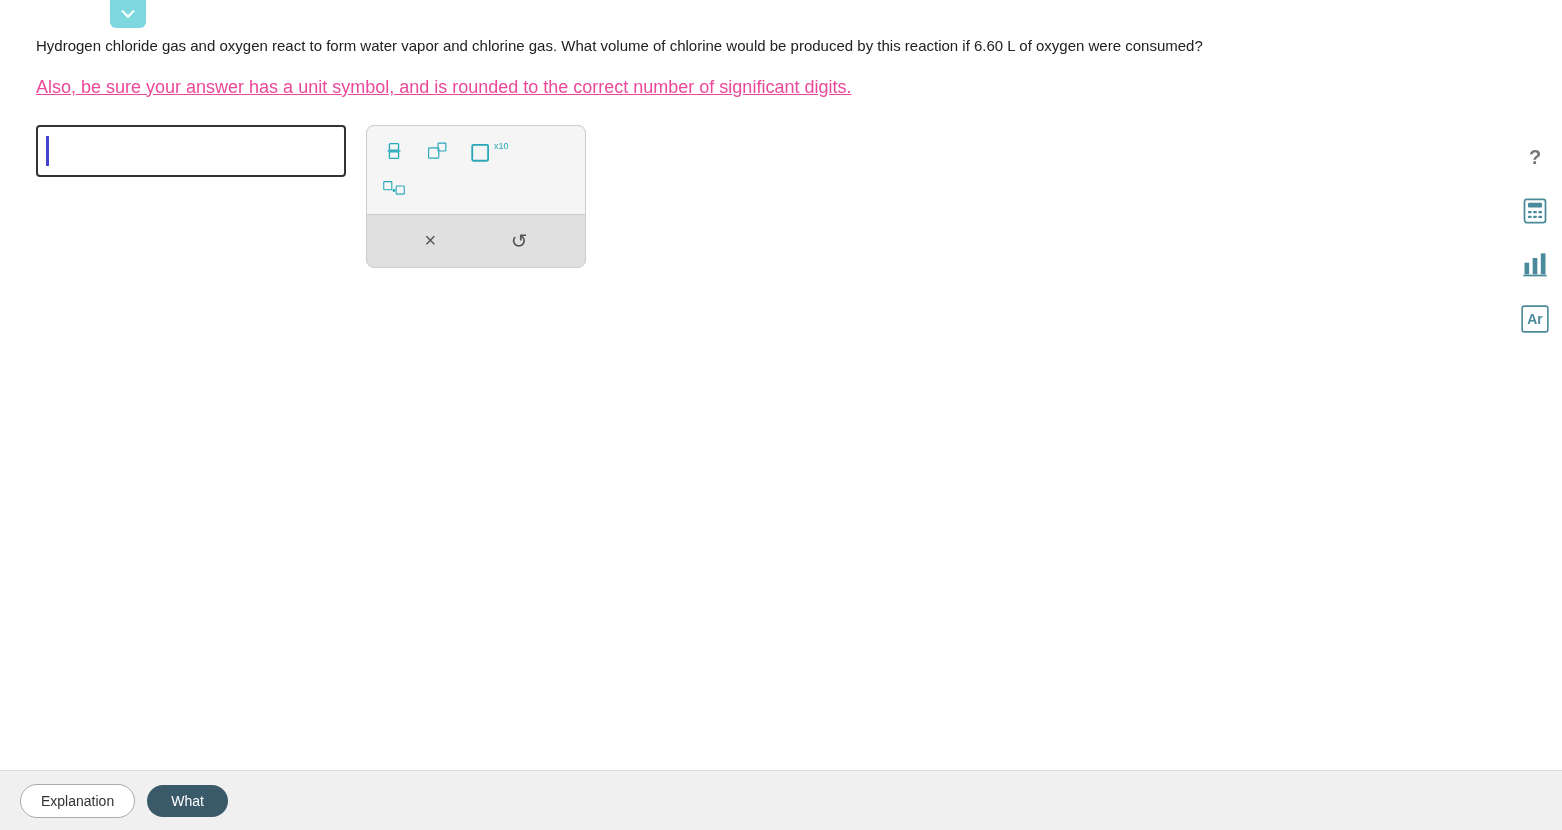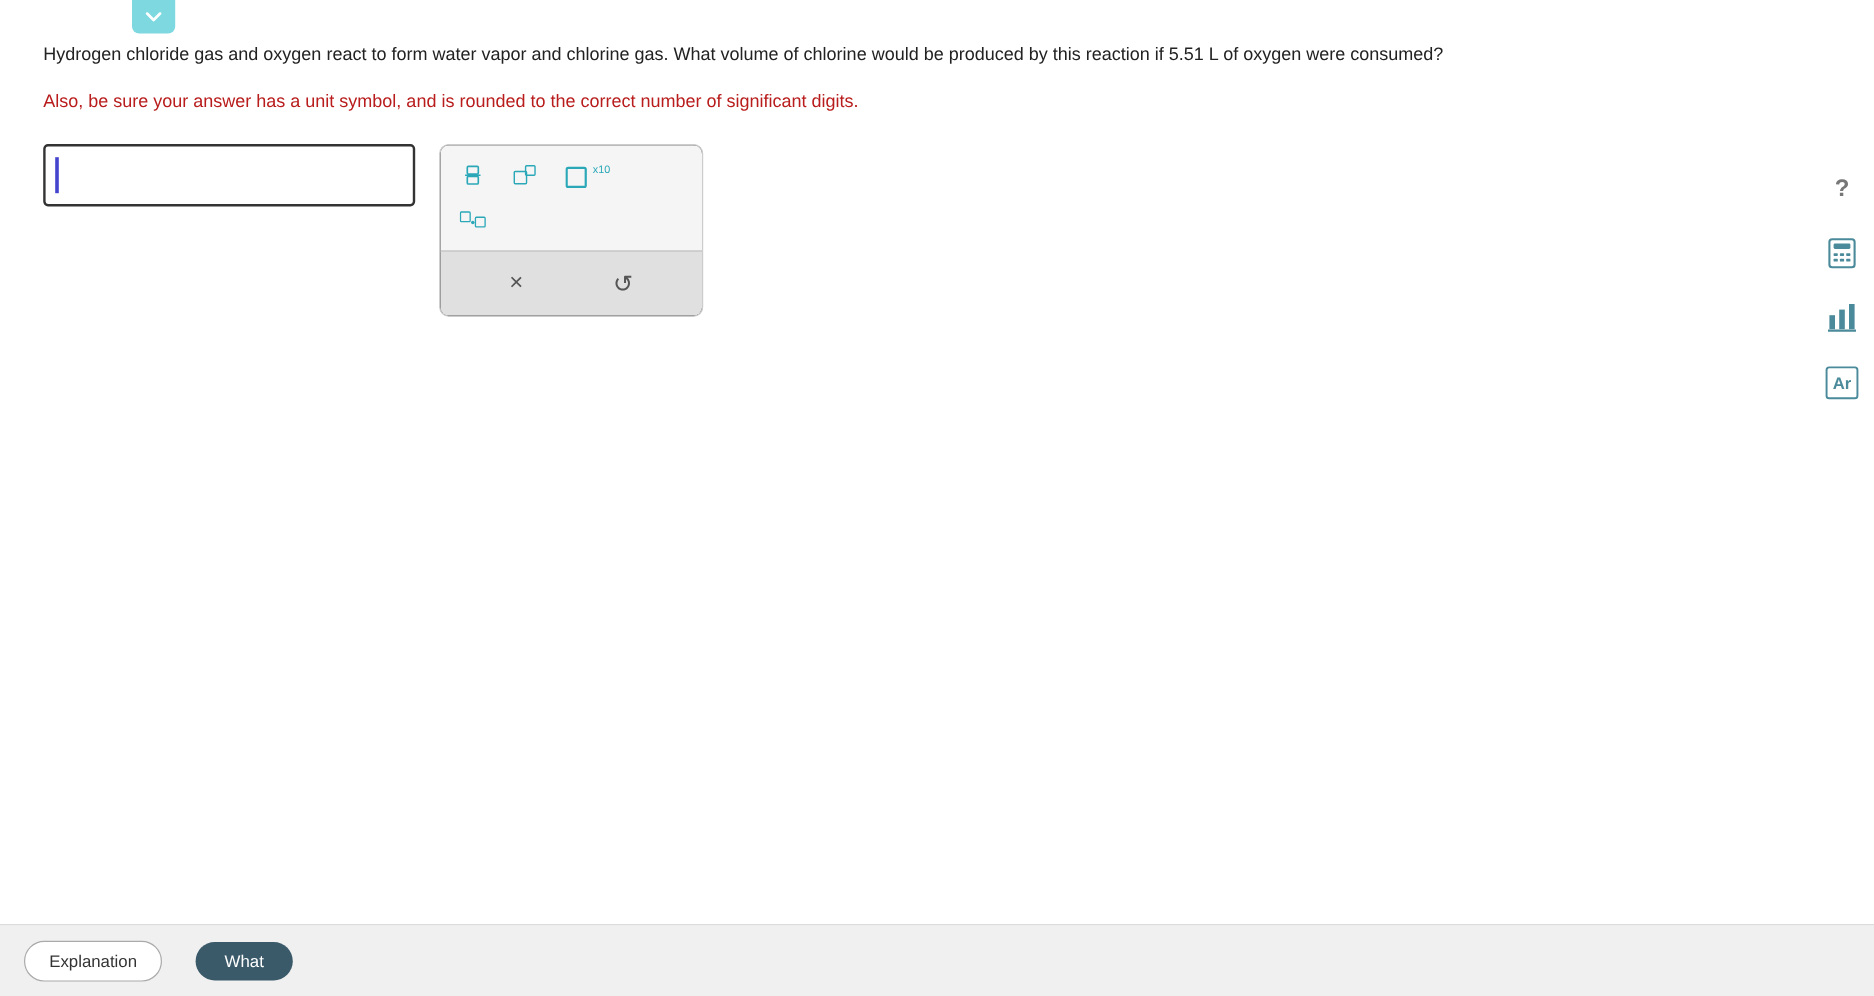--- a/index.html
+++ b/index.html
@@ -40,23 +40,24 @@
       left: 36px;
       right: 60px;
     }
     .question-text {
       font-size: 15px;
       color: #222;
       margin-bottom: 16px;
       max-width: 1400px;
     }
     .instruction-text {
-      font-size: 15px;
-      color: #b91c1c;
+      font-size: 18px;
+      color: #ec4899;
       margin-bottom: 24px;
+      text-decoration: underline;
     }
 
     .answer-section {
       display: flex;
       align-items: flex-start;
       gap: 20px;
       margin-top: 20px;
     }
 
     .answer-input-box {
@@ -78,21 +79,21 @@
     }
     @keyframes blink {
       0%, 100% { opacity: 1; }
       50% { opacity: 0; }
     }
 
     .symbol-palette {
       width: 220px;
       border: 1px solid #ccc;
       border-radius: 8px;
-      background: #404040;
+      background: #f0abfc;
       overflow: hidden;
     }
     .palette-top {
       padding: 12px 14px;
       display: flex;
       flex-direction: column;
       gap: 12px;
       background: #f5f5f5;
     }
     .palette-row {
@@ -159,21 +160,21 @@
       position: absolute;
       bottom: 0;
       left: 0;
       right: 0;
       height: 60px;
       background: #f0f0f0;
       border-top: 1px solid #ddd;
       display: flex;
       align-items: center;
       padding: 0 20px;
-      gap: 28px;
+      gap: 12px;
     }
     .btn-explanation {
       background: #fff;
       border: 1px solid #aaa;
       border-radius: 20px;
       padding: 8px 20px;
       font-size: 14px;
       cursor: pointer;
       color: #333;
     }
@@ -190,21 +191,21 @@
 </head>
 <body>
 
 <div class="top-chevron">
   <svg viewBox="0 0 20 20" xmlns="http://www.w3.org/2000/svg">
     <polyline points="4,7 10,13 16,7" stroke="#fff" stroke-width="2.5" fill="none" stroke-linecap="round" stroke-linejoin="round"></polyline>
   </svg>
 </div>
 
 <div class="question-area">
-  <p class="question-text">Hydrogen chloride gas and oxygen react to form water vapor and chlorine gas. What volume of chlorine would be produced by this reaction if 5.51 L of oxygen were consumed?</p>
+  <p class="question-text">Hydrogen chloride gas and oxygen react to form water vapor and chlorine gas. What volume of chlorine would be produced by this reaction if 6.60 L of oxygen were consumed?</p>
   <p class="instruction-text">Also, be sure your answer has a unit symbol, and is rounded to the correct number of significant digits.</p>
 
   <div class="answer-section">
 
     <div class="answer-input-box">
       <span class="cursor-indicator"></span>
     </div>
 
     <div class="symbol-palette">
       <div class="palette-top">

